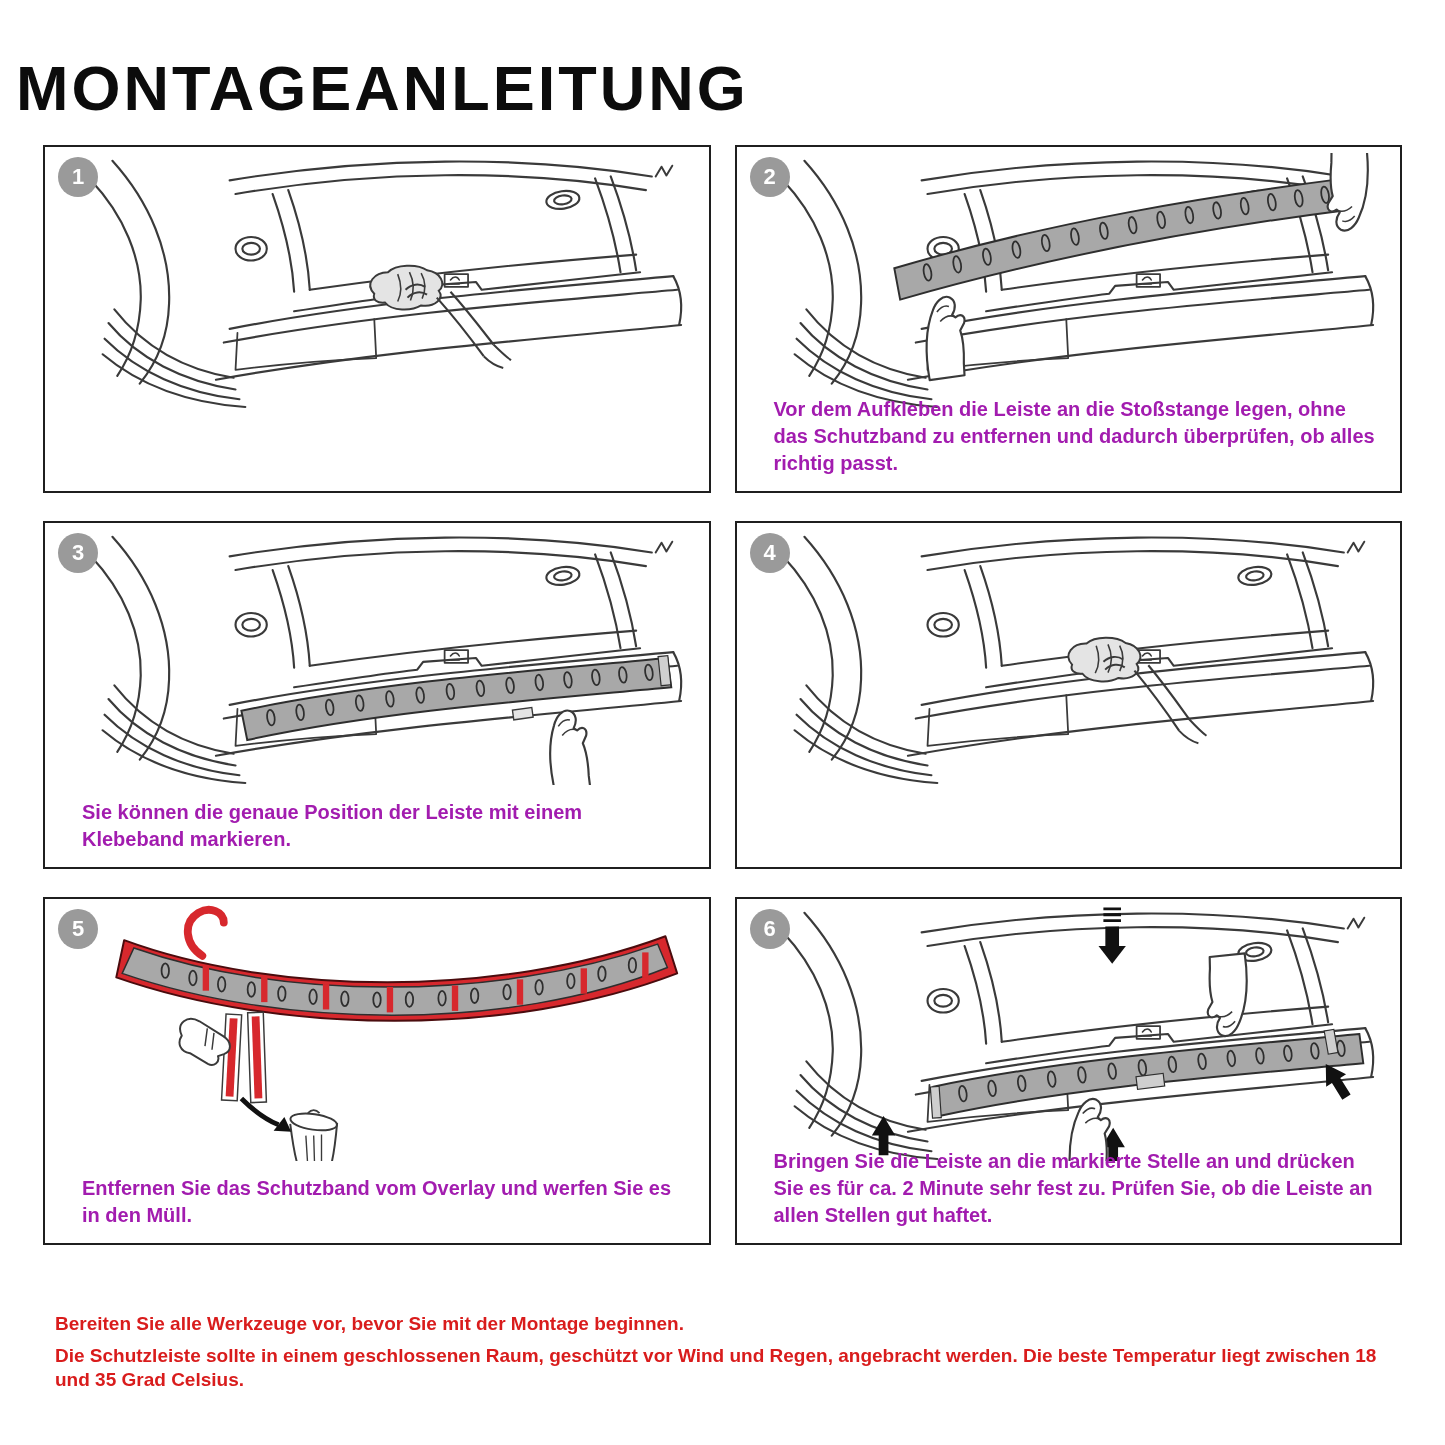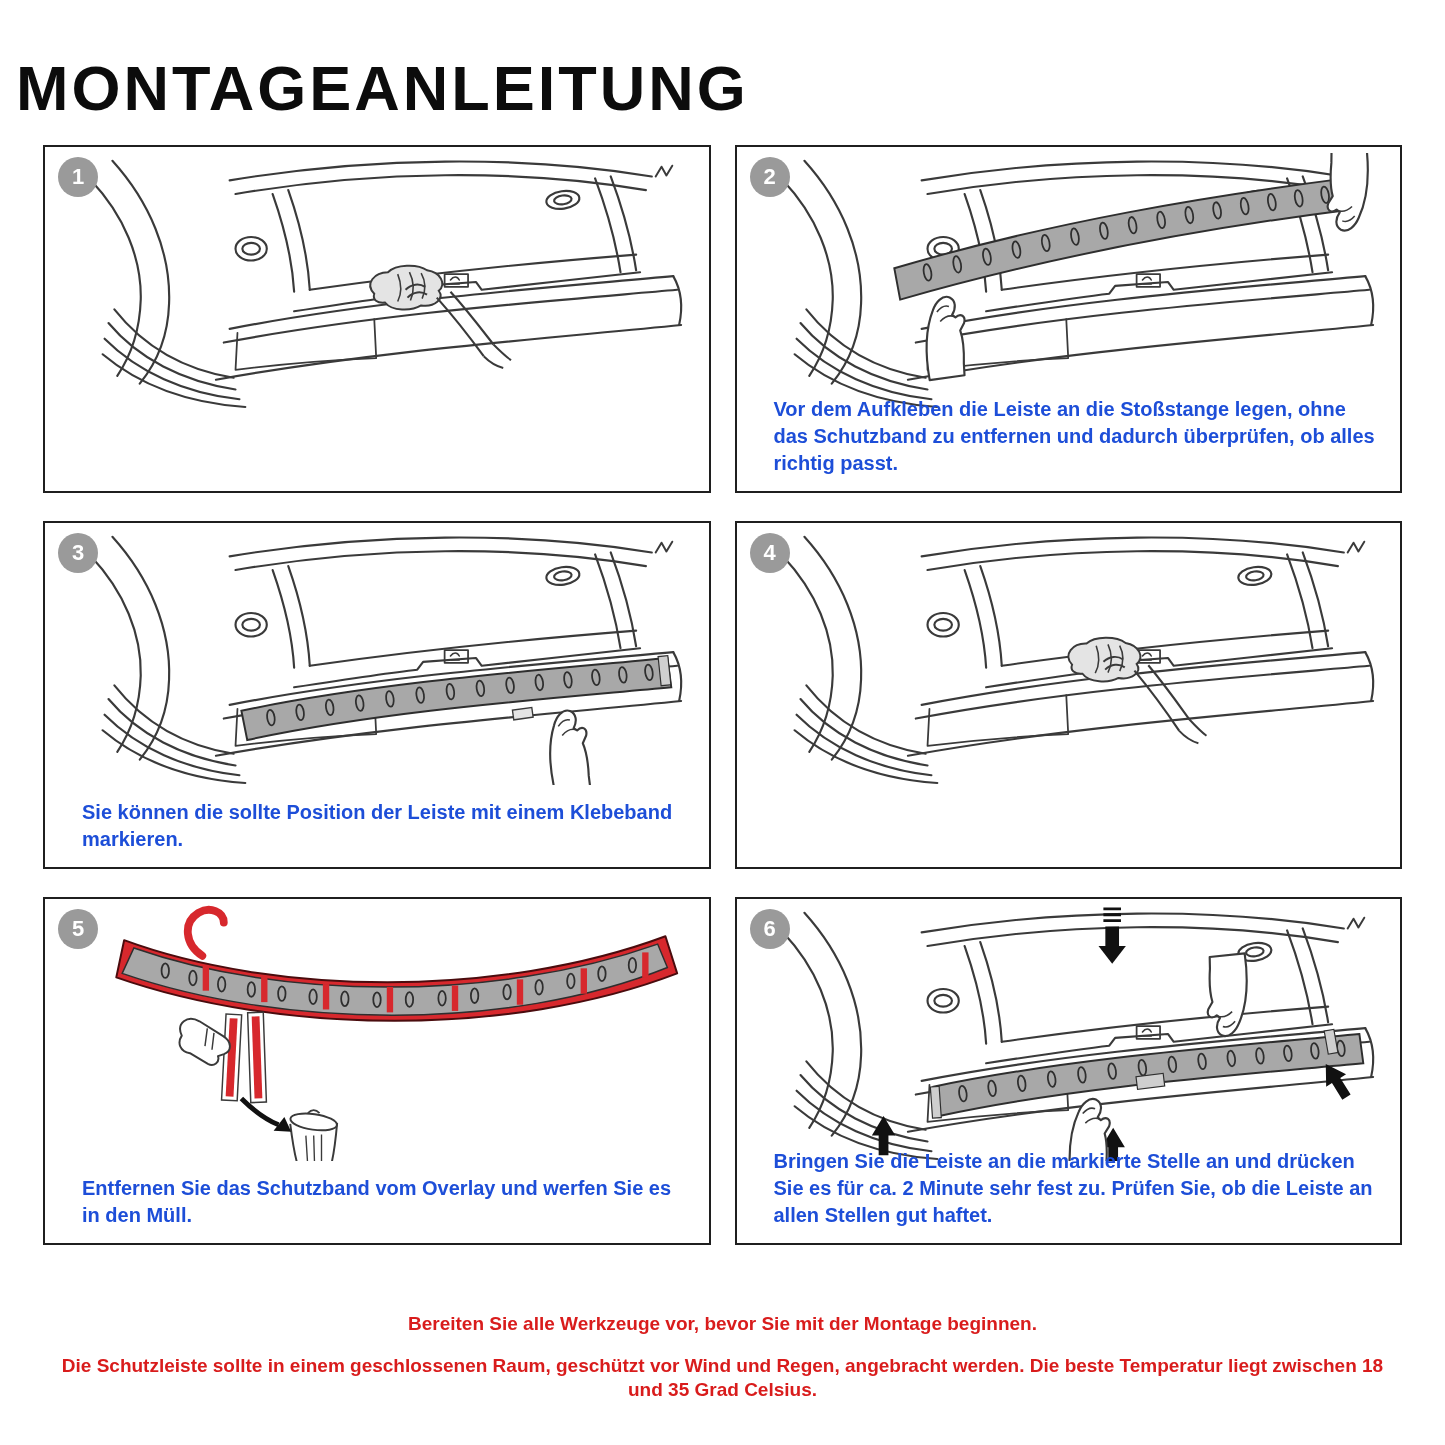--- a/index.html
+++ b/index.html
@@ -21,28 +21,28 @@
   .badge{
     position:absolute;left:13px;top:10px;width:40px;height:40px;border-radius:50%;
     background:#9a9a9a;color:#fff;font-weight:bold;font-size:22px;
     display:flex;align-items:center;justify-content:center;z-index:2;
   }
   .art{
     position:absolute;left:42px;right:12px;top:6px;height:256px;z-index:1;
   }
   .caption{
     position:absolute;left:37px;right:24px;bottom:14px;margin:0;
-    font-size:20px;font-weight:bold;line-height:1.35;color:#1d4ed8;z-index:2;
+    font-size:20px;font-weight:bold;line-height:1.35;color:#a21caf;z-index:2;
   }
   .footer{
-    position:absolute;left:55px;right:55px;top:1312px;text-align:center;
+    position:absolute;left:55px;right:55px;top:1312px;text-align:left;
     color:#d91c1c;font-weight:bold;font-size:19px;line-height:1.3;
   }
   .footer p{margin:0;}
-  .footer p + p{margin-top:17px;}
+  .footer p + p{margin-top:7px;}
 </style>
 </head>
 <body>
 
 <h1 class="title">MONTAGEANLEITUNG</h1>
 
 <main class="grid">
 
   <section class="panel">
     <div class="badge">1</div>
@@ -190,21 +190,21 @@
         <ellipse cx="520.8" cy="151.8" rx="3.8" ry="8" fill="none" stroke="#2e2e2e" stroke-width="1.8" transform="rotate(-8 520.8 151.8)"></ellipse>
         <ellipse cx="548.4" cy="149.3" rx="3.8" ry="8" fill="none" stroke="#2e2e2e" stroke-width="1.8" transform="rotate(-8 548.4 149.3)"></ellipse>
         <ellipse cx="575.1" cy="146.8" rx="3.8" ry="8" fill="none" stroke="#2e2e2e" stroke-width="1.8" transform="rotate(-8 575.1 146.8)"></ellipse>
         <rect x="586" y="130" width="10" height="30" fill="#cfcfcf" stroke="#2e2e2e" stroke-width="1.2" transform="rotate(-6 591 145)"></rect>
         <rect x="436" y="184" width="20" height="10" fill="#e4e4e4" stroke="#3a3a3a" stroke-width="1.4" transform="rotate(-8 446 189)"></rect>
         <g transform="translate(472,192) rotate(-12)">
     <path d="M-9,80 C-10,52 -6,28 4,10 C8,2 16,-5 23,-1 C29,3 28,11 23,17 L26,20 C32,16 37,20 34,27 L29,34 C31,44 30,56 28,68 L27,80 Z" fill="#fff" stroke="#3a3a3a" stroke-width="2.2" stroke-linejoin="round"></path>
     <path d="M8,12 C12,8 17,6 21,8 M10,22 C15,18 21,17 25,19" fill="none" stroke="#3a3a3a" stroke-width="1.6"></path>
   </g>
       </svg>
-    <p class="caption">Sie können die sollte Position der Leiste mit einem Klebeband markieren.</p>
+    <p class="caption">Sie können die genaue Position der Leiste mit einem Klebeband markieren.</p>
   </section>
 
   <section class="panel">
     <div class="badge">4</div>
     <svg class="art" viewBox="0 0 620 262" aria-hidden="true">
         <g stroke="#3a3a3a" stroke-width="2.2" fill="none" stroke-linecap="round" stroke-linejoin="round">
   <path d="M26,8 C64,50 86,102 84,154 C83,186 72,214 54,236"></path>
   <path d="M4,28 C38,64 56,108 55,150 C54,182 46,206 31,228"></path>
   <path d="M146,28 C290,4 446,2 578,24"></path>
   <path d="M152,42 C292,18 444,16 572,38"></path>

